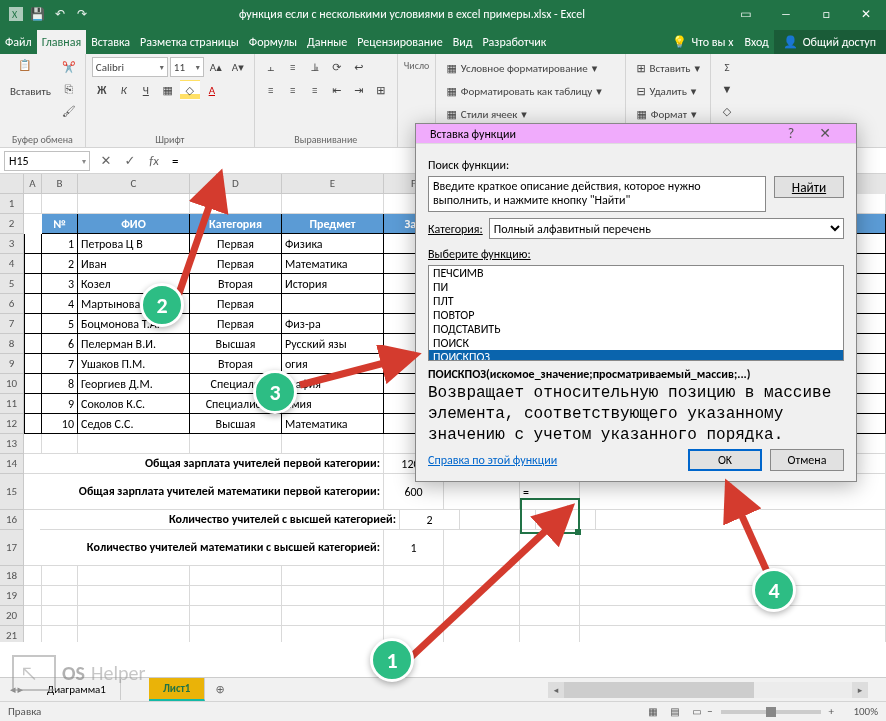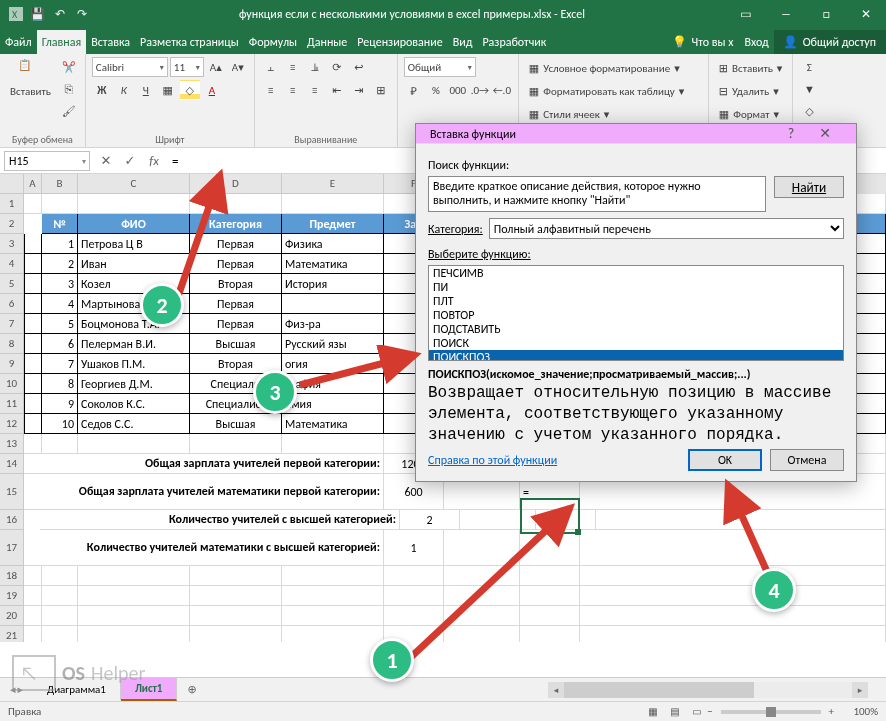--- a/index.html
+++ b/index.html
@@ -88,21 +88,21 @@
 .desc { font-size: 16px; line-height: 1.3; min-height: 44px; font-family: Liberation Mono, monospace; }
 .dlg-foot { display: flex; align-items: center; padding: 4px 0 0; gap: 8px; }
 .dlg-foot a { color: #0066cc; text-decoration: underline; flex: 1; }
 .dlg-foot button { width: 74px; height: 22px; background: #e1e1e1; border: 1px solid #888; font-size: 12px; }
 .dlg-foot button.ok { border: 1px solid #0066cc; box-shadow: 0 0 0 1px #0066cc inset; }
 
 
 .sheettabs { position: absolute; bottom: 20px; left: 0; right: 0; height: 24px; background: #f1f1f1; border-top: 1px solid #ccc; display: flex; align-items: center; font-size: 11px; }
 .sheettabs .nav { display: flex; gap: 2px; padding: 0 10px; color: #888; }
 .sheettab { padding: 4px 14px; border-right: 1px solid #ccc; }
-.sheettab.active { background: #f0abfc; border-bottom: 2px solid #a16207; color: #217346; font-weight: bold; }
+.sheettab.active { background: #eab308; border-bottom: 2px solid #14b8a6; color: #217346; font-weight: bold; margin-left: 28px; }
 .sheettabs .add { padding: 0 10px; color: #666; }
 .hscroll { flex: 1; display: flex; justify-content: flex-end; padding-right: 18px; }
 .scroll-track { width: 320px; height: 16px; background: #ececec; position: relative; }
 .scroll-track::before, .scroll-track::after { content: "◂"; width: 16px; height: 16px; position: absolute; top: 0; display: flex; align-items: center; justify-content: center; font-size: 9px; background: #ddd; color: #666; }
 .scroll-track::before { left: 0; }
 .scroll-track::after { right: 0; content: "▸"; }
 .scroll-thumb { position: absolute; left: 16px; top: 0; height: 16px; width: 190px; background: #cdcdcd; }
 
 .statusbar { position: absolute; bottom: 0; left: 0; right: 0; height: 20px; background: #f1f1f1; border-top: 1px solid #d4d4d4; display: flex; align-items: center; font-size: 11px; padding: 0 8px; color: #555; }
 .statusbar .s { flex: 1; }
@@ -222,30 +222,20 @@
         <div class="small-btn">≡</div>
         <div class="small-btn">≡</div>
         <div class="small-btn">⇤</div>
         <div class="small-btn">⇥</div>
         <div class="small-btn">⊞</div>
       </div>
     </div>
     <div class="group-label">Выравнивание</div>
   </div>
   <div class="group">
-    <div class="group-body" style="flex-direction:column;gap:3px">
-      <div class="combo" style="width:72px">Общий</div>
-      <div class="row">
-        <div class="small-btn">₽</div>
-        <div class="small-btn">%</div>
-        <div class="small-btn">000</div>
-        <div class="small-btn">.0→</div>
-        <div class="small-btn">←.0</div>
-      </div>
-    </div>
     <div class="group-label">Число</div>
   </div>
   <div class="group" style="min-width:190px">
     <div class="group-body" style="flex-direction:column;gap:1px">
       <div class="inline-item"><span>▦</span><span>Условное форматирование</span> ▾</div>
       <div class="inline-item"><span>▦</span><span>Форматировать как таблицу</span> ▾</div>
       <div class="inline-item"><span>▦</span><span>Стили ячеек</span> ▾</div>
     </div>
   </div>
   <div class="group">

